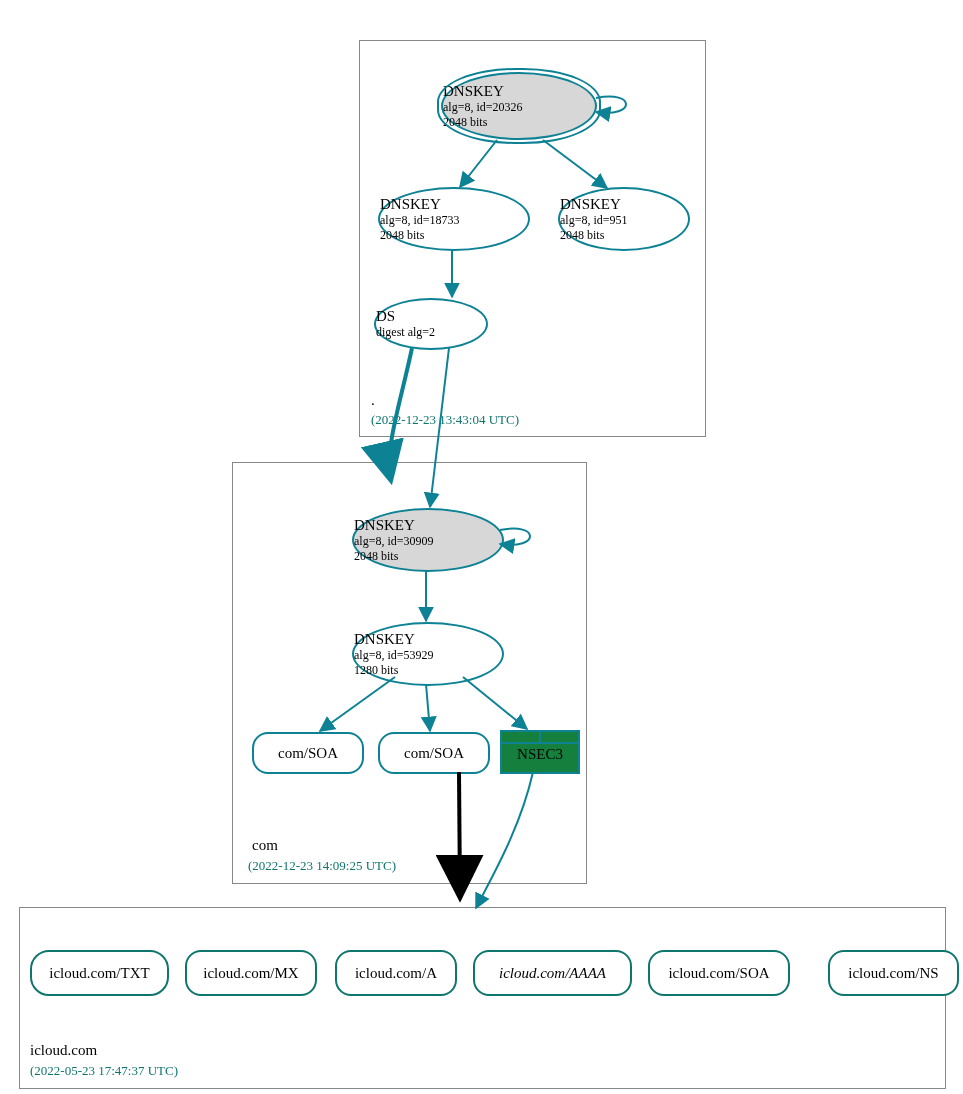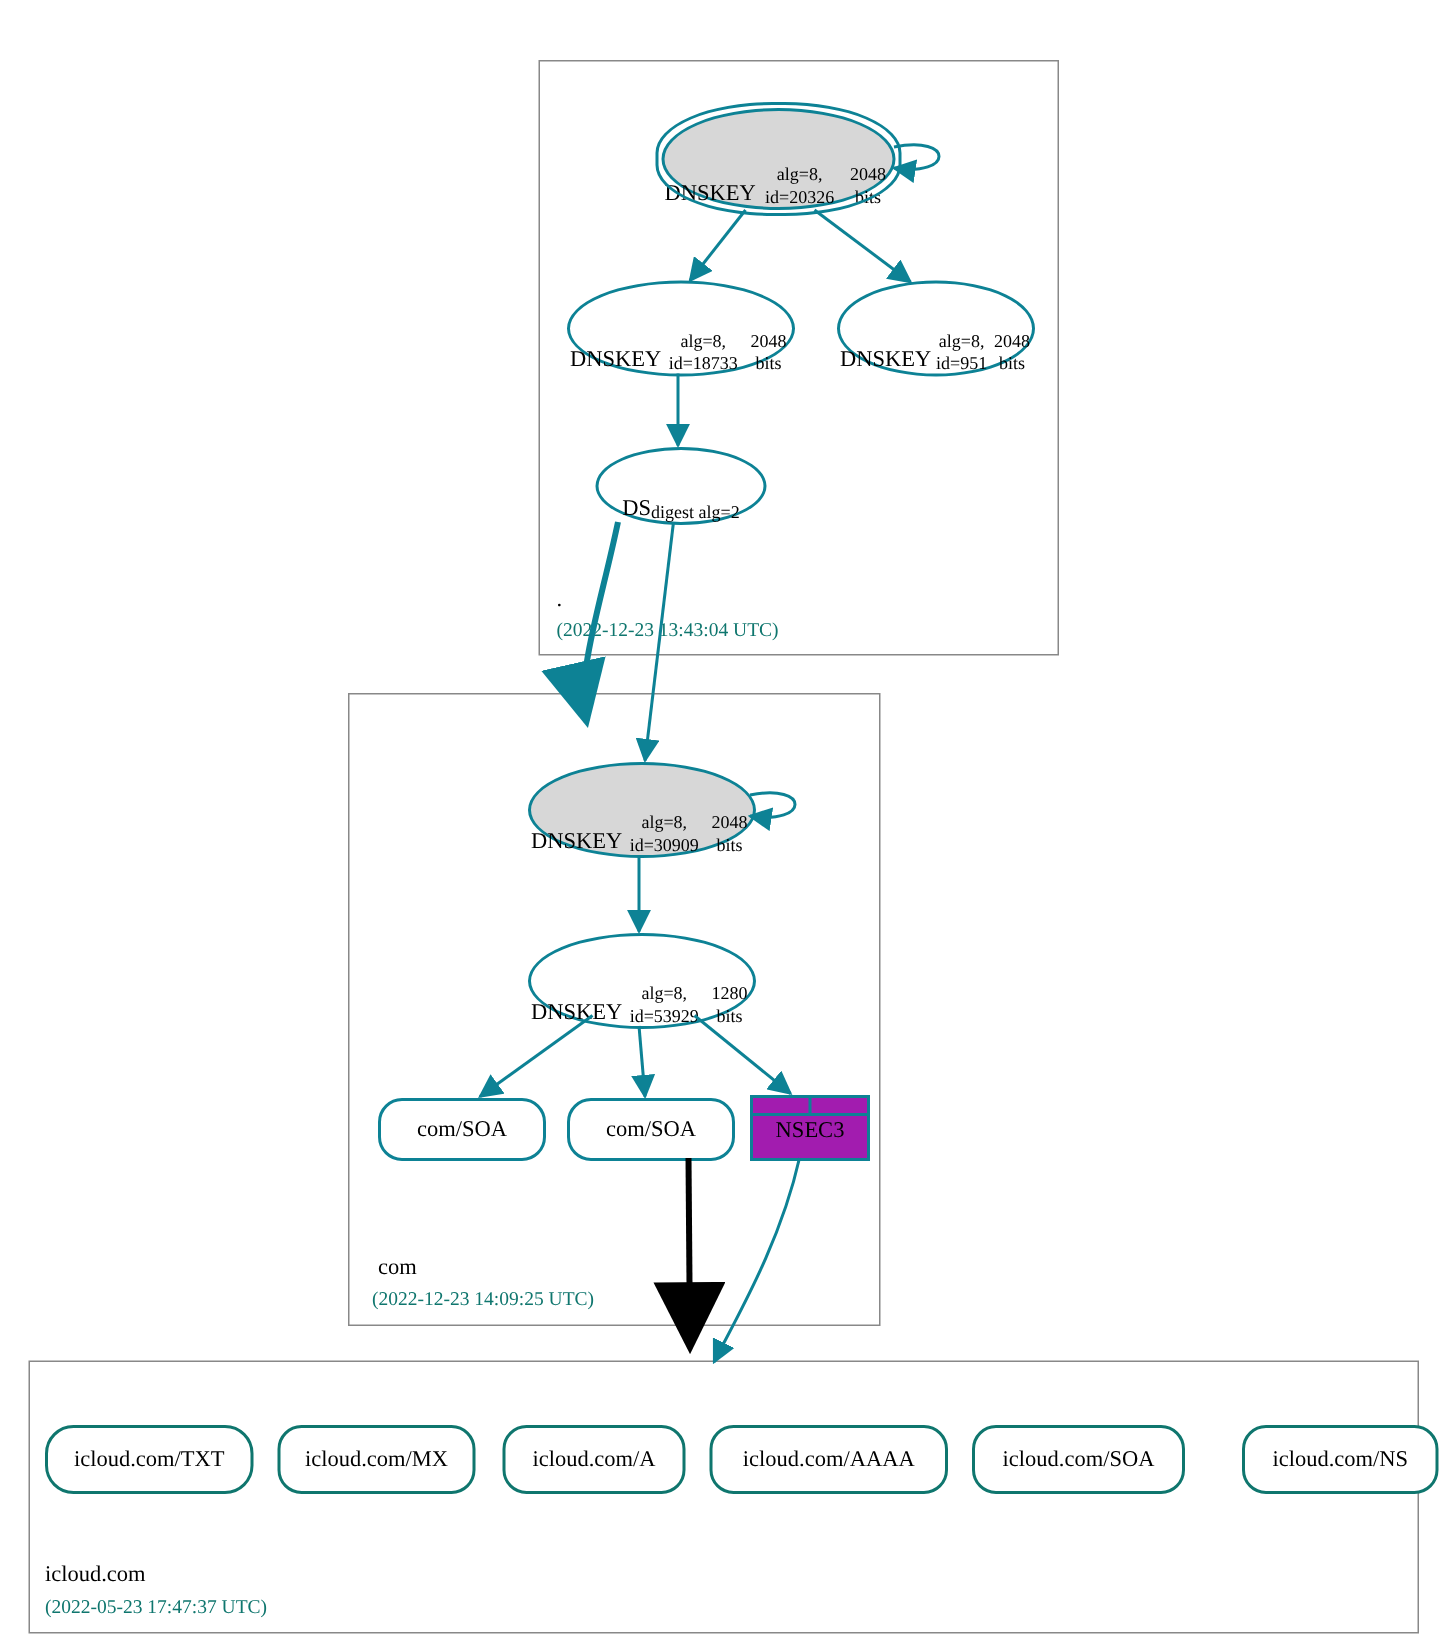--- a/index.html
+++ b/index.html
@@ -25,22 +25,23 @@
     position: absolute;
     font-size: 13px;
     color: #0f766e;
   }
   .node-ellipse {
     position: absolute;
     border: 2px solid #0d8295;
     background: #fff;
     text-align: center;
     display: flex;
+    flex-direction: column;
     justify-content: center;
-    align-items: flex-end;
+    align-items: flex-start;
   }
   .node-ellipse.ksk {
     background: #d7d7d7;
   }
   .node-ellipse .outer-ring {
     position: absolute;
     inset: -6px;
     border: 2px solid #0d8295;
     border-radius: inherit;
     pointer-events: none;
@@ -62,21 +63,21 @@
     justify-content: center;
     align-items: center;
     font-size: 15px;
   }
   .rr-box.teal {
     border-color: #0d8295;
   }
   .nsec3-box {
     position: absolute;
     border: 2px solid #0d8295;
-    background: #a21caf;
+    background: #15803d;
   }
   .nsec3-box .row1 {
     height: 10px;
     border-bottom: 2px solid #0d8295;
     display: flex;
   }
   .nsec3-box .row1 > div:first-child {
     flex: 1;
     border-right: 2px solid #0d8295;
   }
@@ -114,21 +115,21 @@
   <div class="node-sub">alg=8, id=18733</div>
   <div class="node-sub">2048 bits</div>
 </div>
 
 <div class="node-ellipse" style="left:558px; top:187px; width:128px; height:60px; border-radius:66px/32px;">
   <div class="node-title">DNSKEY</div>
   <div class="node-sub">alg=8, id=951</div>
   <div class="node-sub">2048 bits</div>
 </div>
 
-<div class="node-ellipse" style="left:397px; top:298px; width:110px; height:48px; border-radius:57px/26px;">
+<div class="node-ellipse" style="left:374px; top:298px; width:110px; height:48px; border-radius:57px/26px;">
   <div class="node-title">DS</div>
   <div class="node-sub">digest alg=2</div>
 </div>
 
 <div class="zone-box" style="left:232px; top:462px; width:353px; height:420px;"></div>
 <div class="zone-label" style="left:252px; top:837px;">com</div>
 <div class="zone-ts" style="left:248px; top:858px;">(2022-12-23 14:09:25 UTC)</div>
 
 <div class="node-ellipse ksk" style="left:352px; top:508px; width:148px; height:60px; border-radius:76px/32px;">
   <div class="node-title">DNSKEY</div>
@@ -154,21 +155,21 @@
   <div class="row2">NSEC3</div>
 </div>
 
 <div class="zone-box" style="left:19px; top:907px; width:925px; height:180px;"></div>
 <div class="zone-label" style="left:30px; top:1042px;">icloud.com</div>
 <div class="zone-ts" style="left:30px; top:1063px;">(2022-05-23 17:47:37 UTC)</div>
 
 <div class="rr-box" style="left:30px;  top:950px; width:135px; height:42px;border-radius:19px;">icloud.com/TXT</div>
 <div class="rr-box" style="left:185px; top:950px; width:128px; height:42px;">icloud.com/MX</div>
 <div class="rr-box" style="left:335px; top:950px; width:118px; height:42px;">icloud.com/A</div>
-<div class="rr-box" style="left:473px; top:950px; width:155px; height:42px;">icloud.com/AAAA</div>
+<div class="rr-box" style="left:473px; top:950px; width:155px; height:42px;font-style:italic;">icloud.com/AAAA</div>
 <div class="rr-box" style="left:648px; top:950px; width:138px; height:42px;">icloud.com/SOA</div>
 <div class="rr-box" style="left:828px; top:950px; width:127px; height:42px;">icloud.com/NS</div>
 
 <svg class="edges" width="963" height="1094">
   <defs>
     <marker id="arr-teal" viewBox="0 0 10 10" refX="9" refY="5" markerWidth="8" markerHeight="8" orient="auto-start-reverse">
       <path d="M0,0 L10,5 L0,10 z" fill="#0d8295"></path>
     </marker>
     <marker id="arr-teal-big" viewBox="0 0 10 10" refX="9" refY="5" markerWidth="11" markerHeight="11" orient="auto-start-reverse">
       <path d="M0,0 L10,5 L0,10 z" fill="#0d8295"></path>

